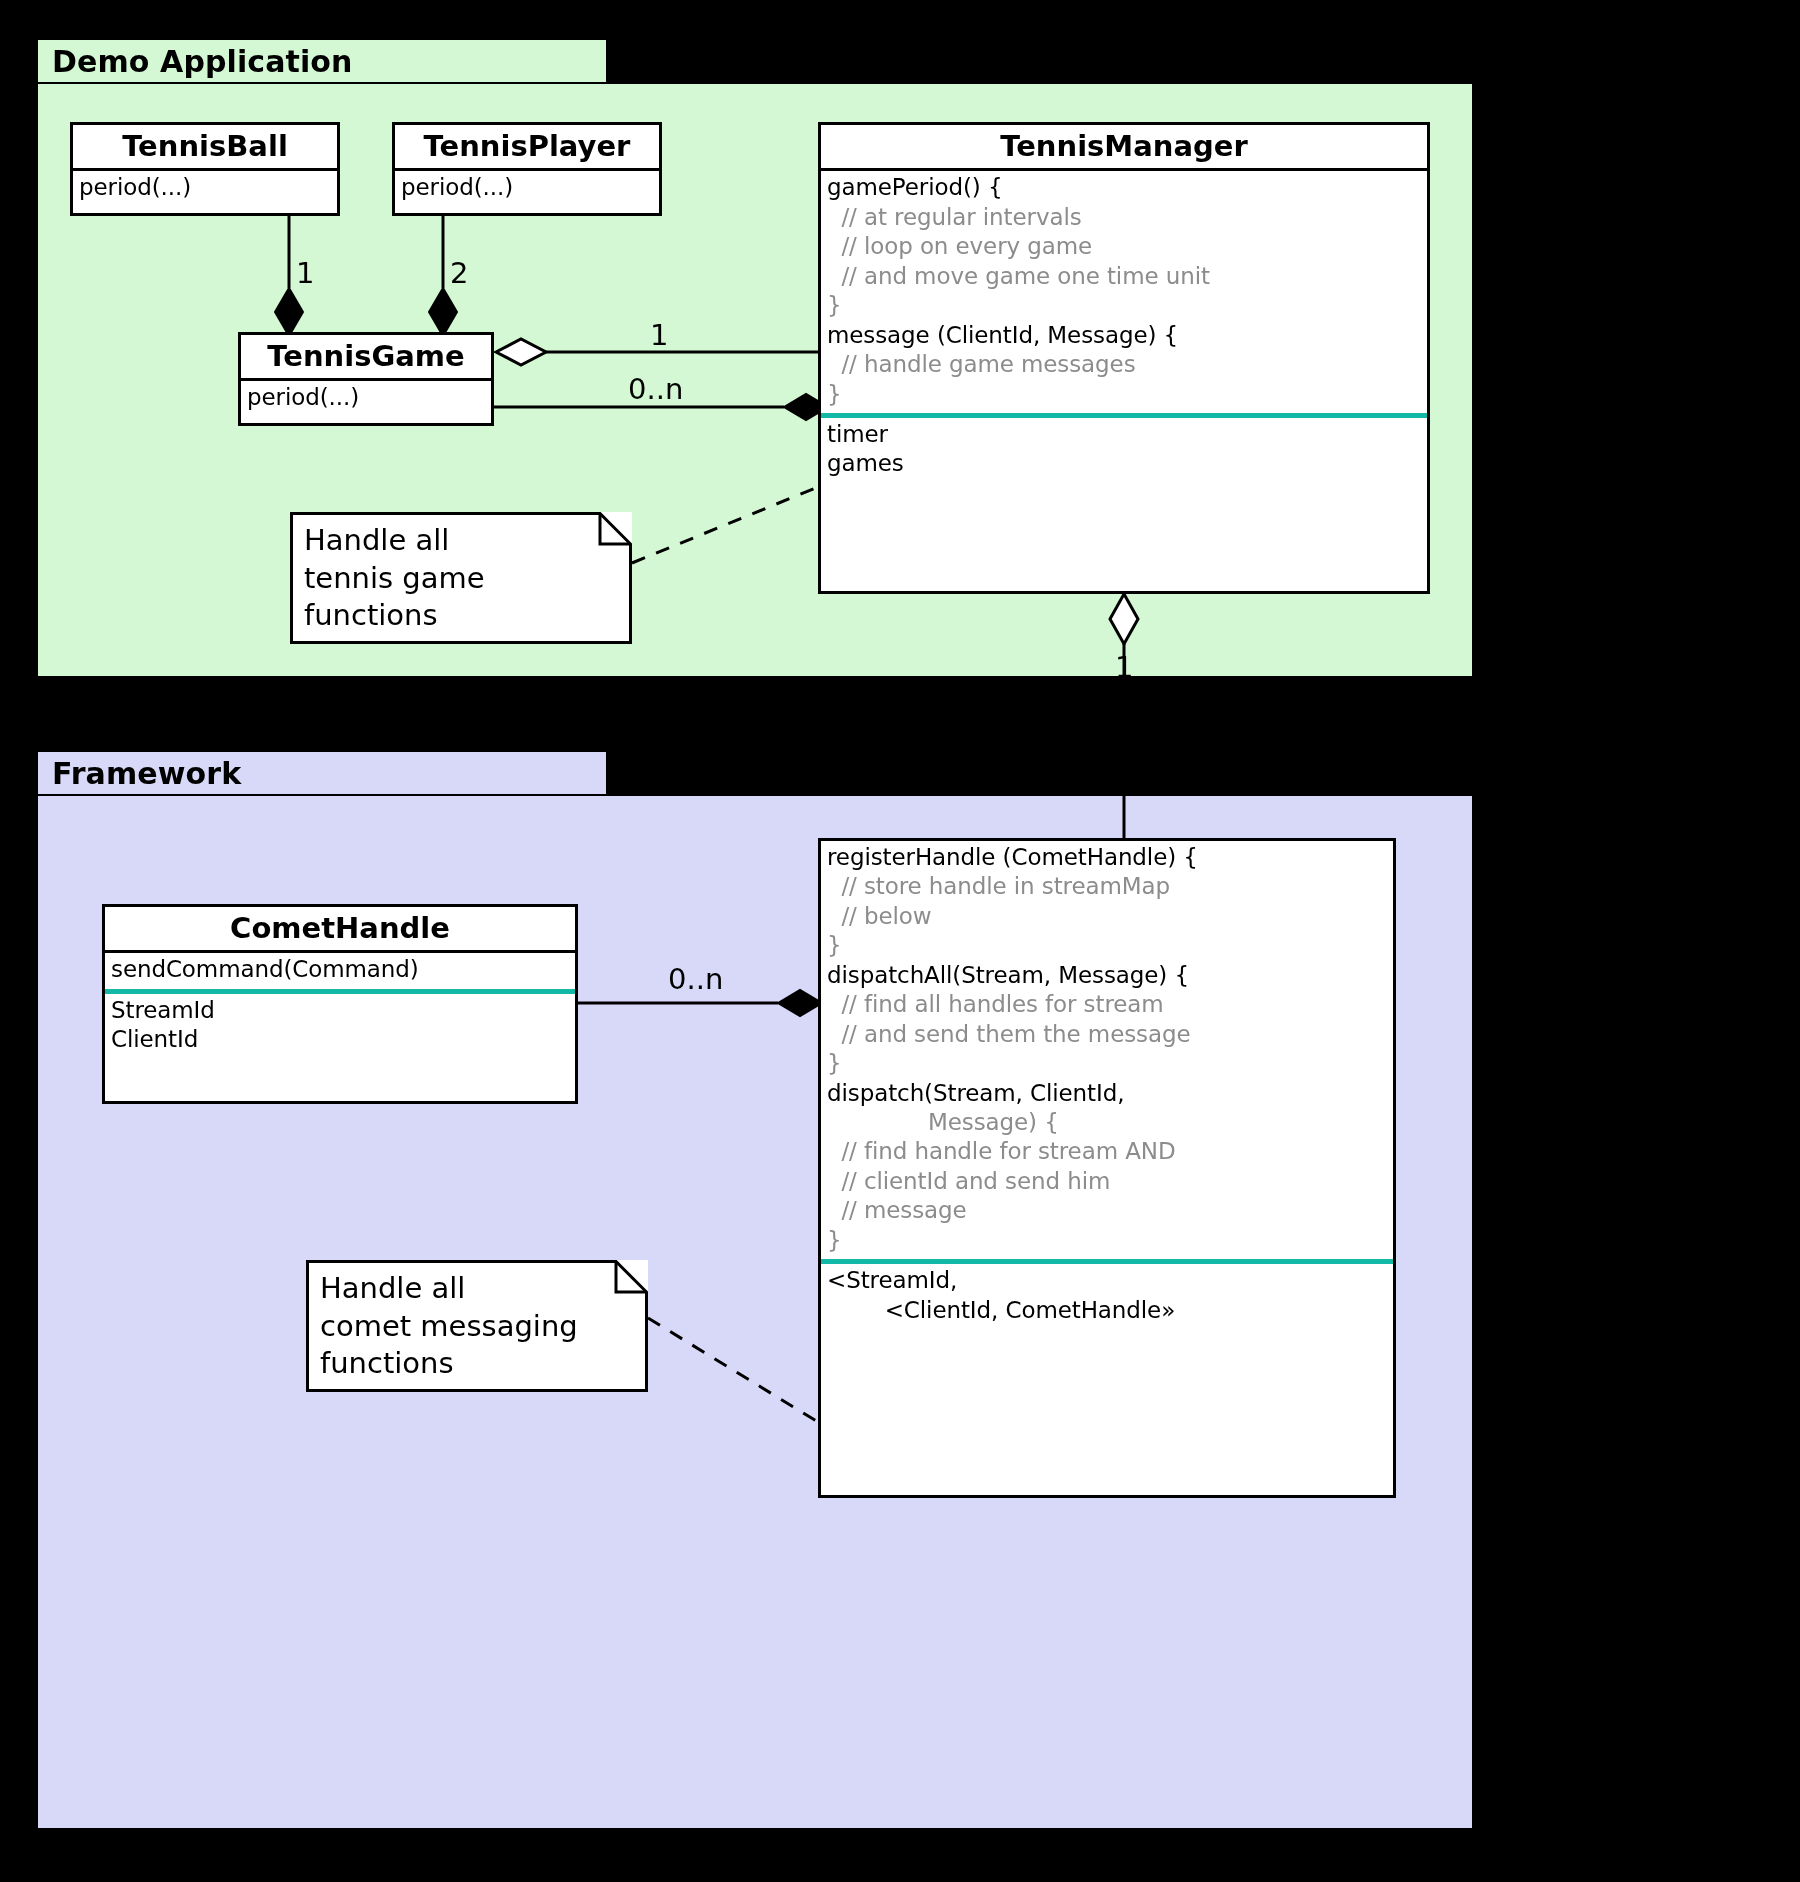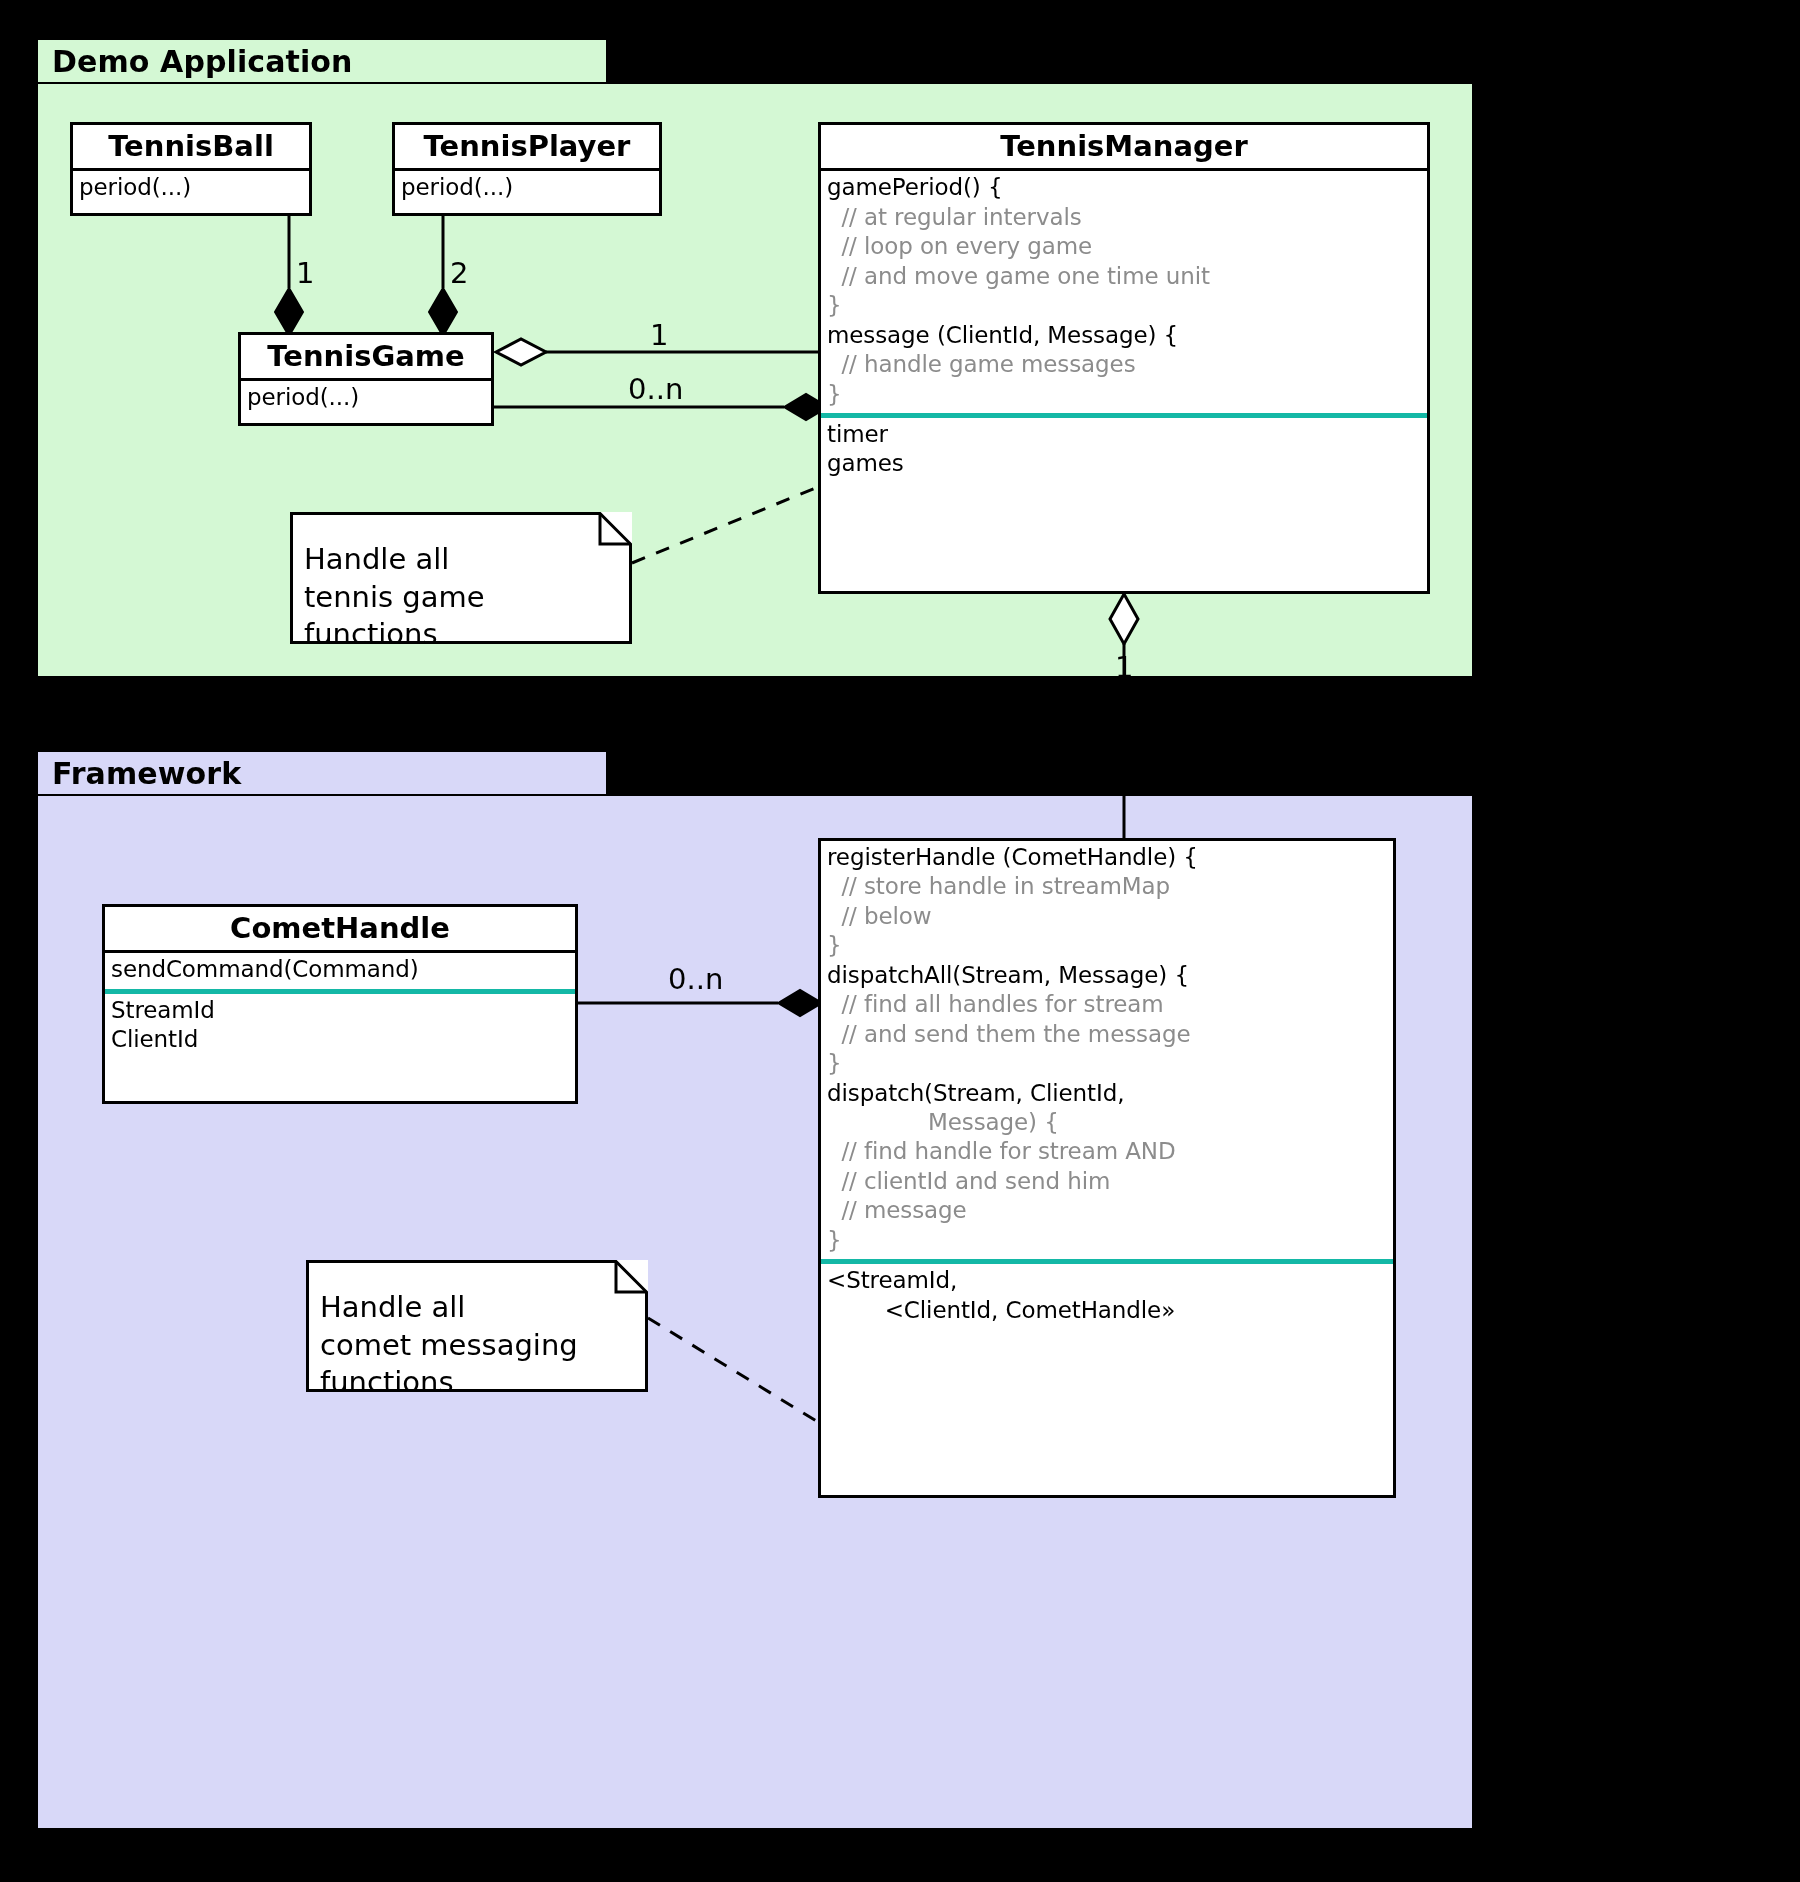--- a/index.html
+++ b/index.html
@@ -83,21 +83,20 @@
     z-index: 5;
   }
   .note svg { position: absolute; left: 0; top: 0; }
   .note .note-text {
     position: relative;
     padding: 10px 0 0 14px;
     font-size: 29px;
     line-height: 1.30;
     color: #000;
     white-space: pre;
-    margin-top: 19px;
   }
 
   
   .conn {
     position: absolute;
     left: 0; top: 0;
     width: 1800px; height: 1882px;
     pointer-events: none;
     z-index: 3;
   }
@@ -134,21 +133,21 @@
     <polygon points="784,407 806,394 828,407 806,420" fill="#000" stroke="#000" stroke-width="2"></polygon>
 
     <line x1="632" y1="563" x2="818" y2="487" stroke="#000" stroke-width="3" stroke-dasharray="14,12"></line>
   </svg>
 
   <div class="mult" style="left:296px; top:256px;">1</div>
   <div class="mult" style="left:450px; top:256px;">2</div>
   <div class="mult" style="left:650px; top:318px;">1</div>
   <div class="mult" style="left:628px; top:372px;">0..n</div>
 
-  <div class="cls" style="left:70px; top:122px; width:242px; height:94px;">
+  <div class="cls" style="left:70px; top:122px; width:270px; height:94px;">
     <div class="cls-name">TennisBall</div>
     <div class="cls-sec">
       <div class="line">period(...)</div>
     </div>
   </div>
 
   <div class="cls" style="left:392px; top:122px; width:270px; height:94px;">
     <div class="cls-name">TennisPlayer</div>
     <div class="cls-sec">
       <div class="line">period(...)</div>

